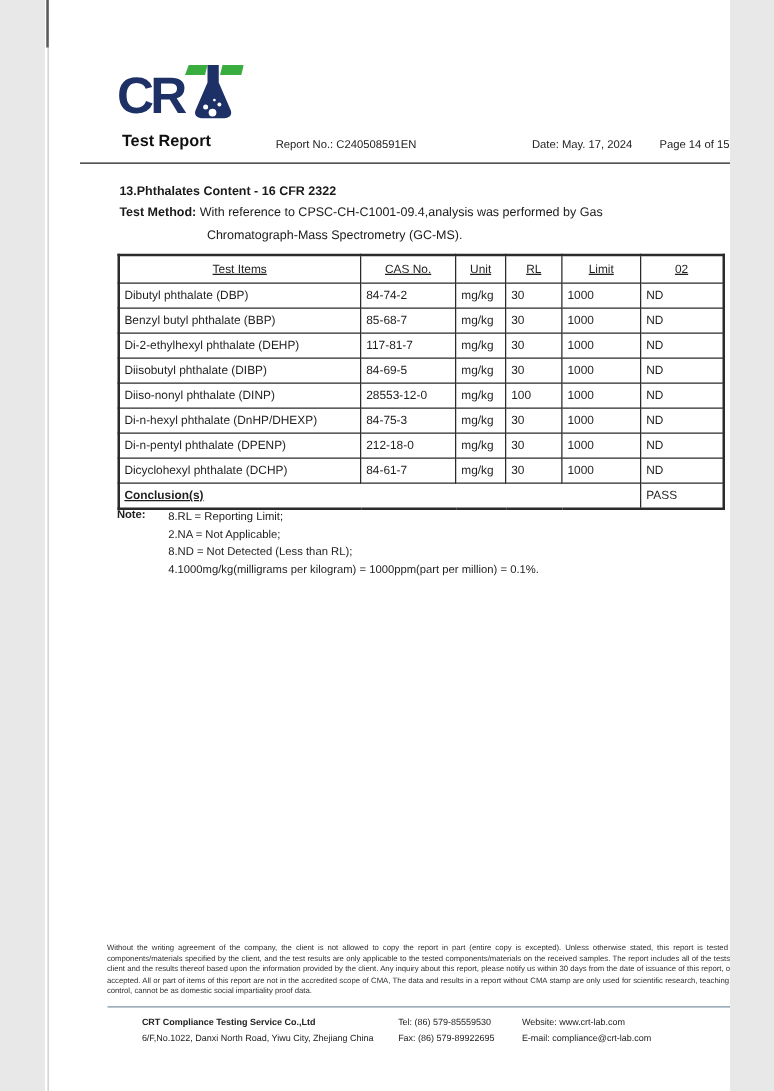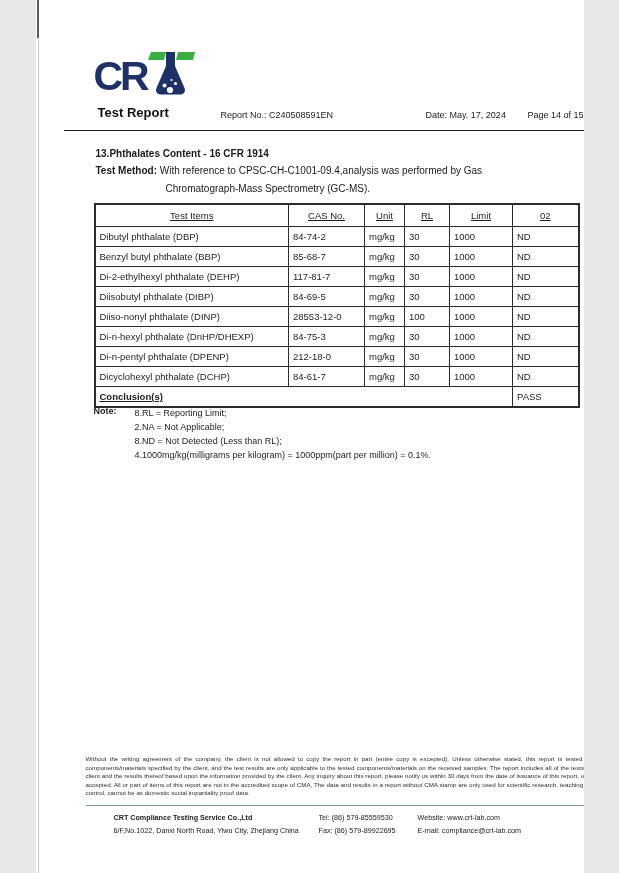--- a/index.html
+++ b/index.html
@@ -94,21 +94,21 @@
       <circle cx="23.5" cy="28" r="1.1" fill="#ffffff"></circle>
     </svg>
   </div>
 
   <div class="report-title">Test Report</div>
   <div class="hmeta report-no">Report No.: C240508591EN</div>
   <div class="hmeta date">Date: May. 17, 2024</div>
   <div class="hmeta page">Page 14 of 15</div>
   <div class="header-rule"></div>
 
-  <div class="section-title">13.Phthalates Content - 16 CFR 1914</div>
+  <div class="section-title">13.Phthalates Content - 16 CFR 2322</div>
   <div class="method-line1"><b>Test Method:</b><span> With reference to CPSC-CH-C1001-09.4,analysis was performed by Gas</span></div>
   <div class="method-line2">Chromatograph-Mass Spectrometry (GC-MS).</div>
 
   <table class="tbl">
     <colgroup>
       <col style="width:194px">
         <col style="width:76px">
         <col style="width:40px">
       <col style="width:45px">
         <col style="width:63px">

